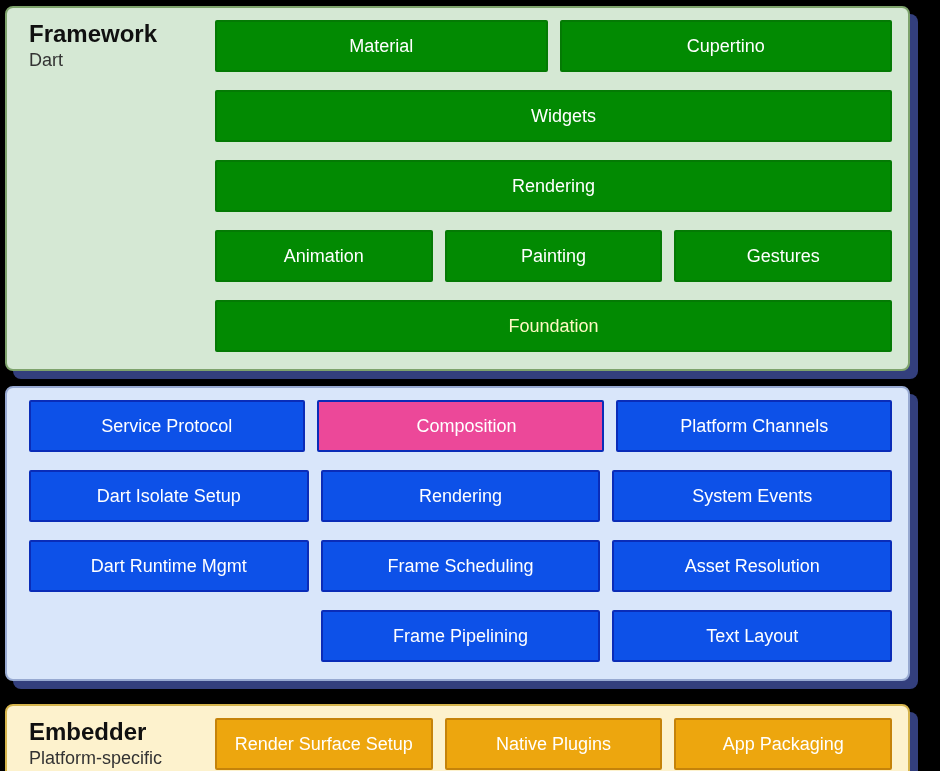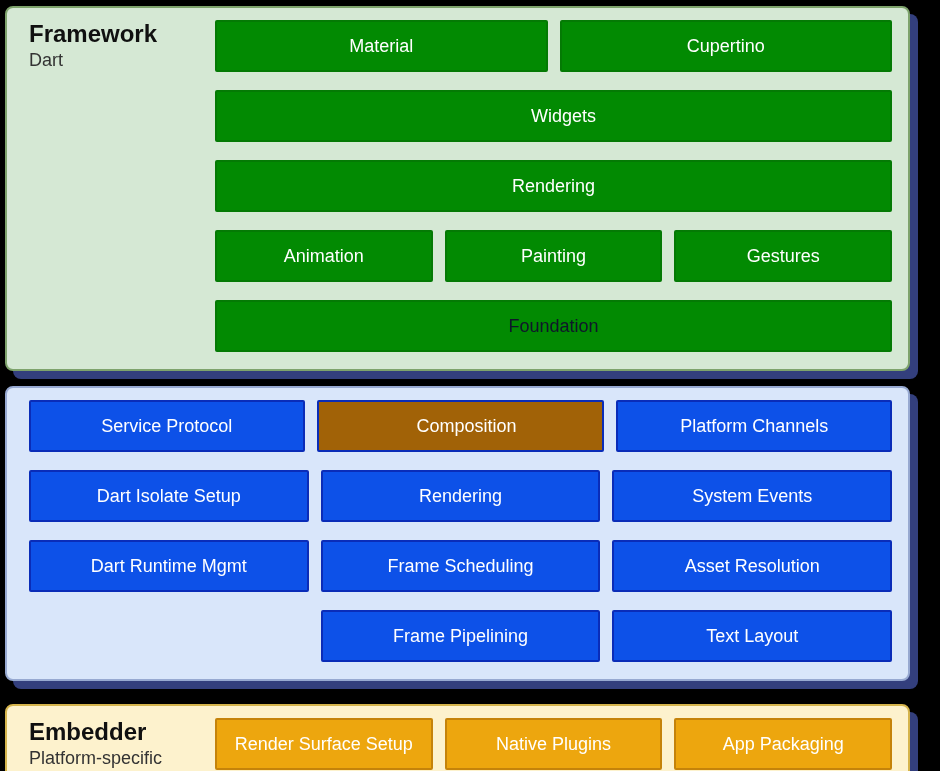--- a/index.html
+++ b/index.html
@@ -85,30 +85,30 @@
         </div>
         <div class="grid-row">
           <div class="box" style="background: rgb(2, 138, 2); border-color: rgb(4, 122, 4); color: rgb(255, 255, 255);">Rendering</div>
         </div>
         <div class="grid-row">
           <div class="box" style="background: rgb(2, 138, 2); border-color: rgb(4, 122, 4); color: rgb(255, 255, 255);">Animation</div>
           <div class="box" style="background: rgb(2, 138, 2); border-color: rgb(4, 122, 4); color: rgb(255, 255, 255);">Painting</div>
           <div class="box" style="background: rgb(2, 138, 2); border-color: rgb(4, 122, 4); color: rgb(255, 255, 255);">Gestures</div>
         </div>
         <div class="grid-row">
-          <div class="box" style="background: rgb(2, 138, 2); border-color: rgb(4, 122, 4); color: #0f172a;">Foundation</div>
+          <div class="box" style="background: rgb(2, 138, 2); border-color: rgb(4, 122, 4); color: #fef9c3;">Foundation</div>
         </div>
       </div>
   </section>
 
   <section class="layer-card engine" style="background: rgb(217, 230, 250); border-color: rgb(151, 169, 209);">
     <div class="grid">
         <div class="grid-row">
           <div class="box" style="background: rgb(13, 81, 232); border-color: rgb(10, 44, 184); color: rgb(255, 255, 255);">Service Protocol</div>
-          <div class="box" style="background: #a16207; border-color: rgb(10, 44, 184); color: rgb(255, 255, 255); padding-left: 12px;">Composition</div>
+          <div class="box" style="background: #ec4899; border-color: rgb(10, 44, 184); color: rgb(255, 255, 255); padding-left: 12px;">Composition</div>
           <div class="box" style="background: rgb(13, 81, 232); border-color: rgb(10, 44, 184); color: rgb(255, 255, 255);">Platform Channels</div>
         </div>
         <div class="grid-row">
           <div class="box" style="background: rgb(13, 81, 232); border-color: rgb(10, 44, 184); color: rgb(255, 255, 255);">Dart Isolate Setup</div>
           <div class="box" style="background: rgb(13, 81, 232); border-color: rgb(10, 44, 184); color: rgb(255, 255, 255);">Rendering</div>
           <div class="box" style="background: rgb(13, 81, 232); border-color: rgb(10, 44, 184); color: rgb(255, 255, 255);">System Events</div>
         </div>
         <div class="grid-row">
           <div class="box" style="background: rgb(13, 81, 232); border-color: rgb(10, 44, 184); color: rgb(255, 255, 255);">Dart Runtime Mgmt</div>
           <div class="box" style="background: rgb(13, 81, 232); border-color: rgb(10, 44, 184); color: rgb(255, 255, 255);">Frame Scheduling</div>

